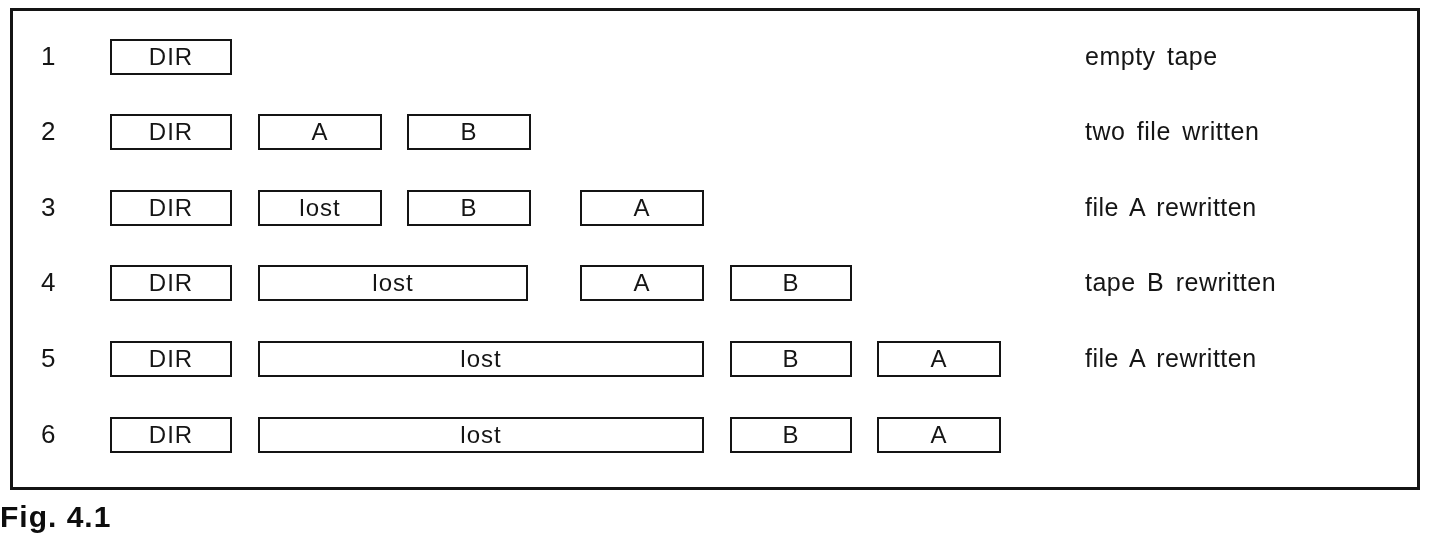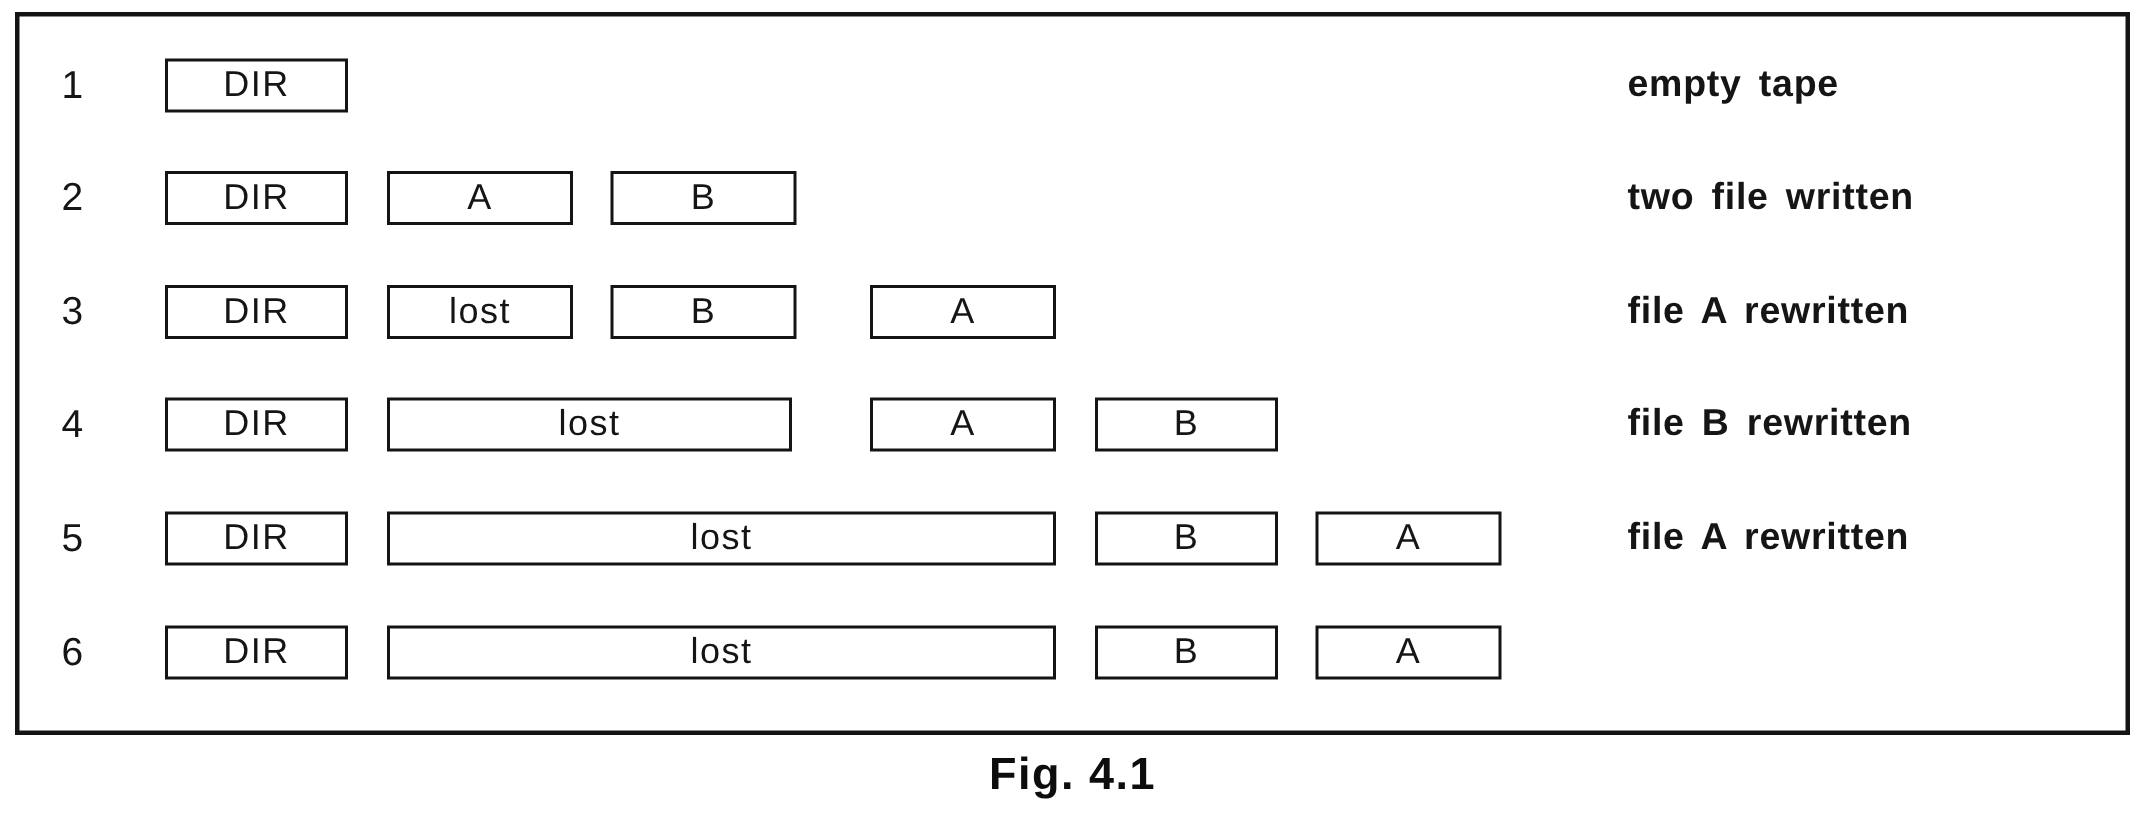--- a/index.html
+++ b/index.html
@@ -48,28 +48,26 @@
   .row-desc {
     position: absolute;
     left: 1072px;
     height: 34px;
     line-height: 34px;
     font-size: 25px;
     color: #151515;
     letter-spacing: 0.5px;
     word-spacing: 4px;
     white-space: nowrap;
-    font-weight: bold;
   }
   .caption {
     position: absolute;
     left: 0;
     top: 500px;
     width: 1430px;
-    text-align: center;
     font-size: 30px;
     font-weight: bold;
     letter-spacing: 1px;
     color: #0d0d0d;
   }
 </style>
 </head>
 <body>
 
 <div class="page">
@@ -90,21 +88,21 @@
     <div class="tape-box" style="top:179px;left:245px;width:120px">lost</div>
     <div class="tape-box" style="top:179px;left:394px;width:120px">B</div>
     <div class="tape-box" style="top:179px;left:567px;width:120px">A</div>
     <span class="row-desc" style="top:179px">file A rewritten</span>
 
     <span class="row-num" style="top:254px">4</span>
     <div class="tape-box" style="top:254px;left:97px;width:118px">DIR</div>
     <div class="tape-box" style="top:254px;left:245px;width:266px">lost</div>
     <div class="tape-box" style="top:254px;left:567px;width:120px">A</div>
     <div class="tape-box" style="top:254px;left:717px;width:118px">B</div>
-    <span class="row-desc" style="top:254px">file B rewritten</span>
+    <span class="row-desc" style="top:254px">tape B rewritten</span>
 
     <span class="row-num" style="top:330px">5</span>
     <div class="tape-box" style="top:330px;left:97px;width:118px">DIR</div>
     <div class="tape-box" style="top:330px;left:245px;width:442px">lost</div>
     <div class="tape-box" style="top:330px;left:717px;width:118px">B</div>
     <div class="tape-box" style="top:330px;left:864px;width:120px">A</div>
     <span class="row-desc" style="top:330px">file A rewritten</span>
 
     <span class="row-num" style="top:406px">6</span>
     <div class="tape-box" style="top:406px;left:97px;width:118px">DIR</div>

